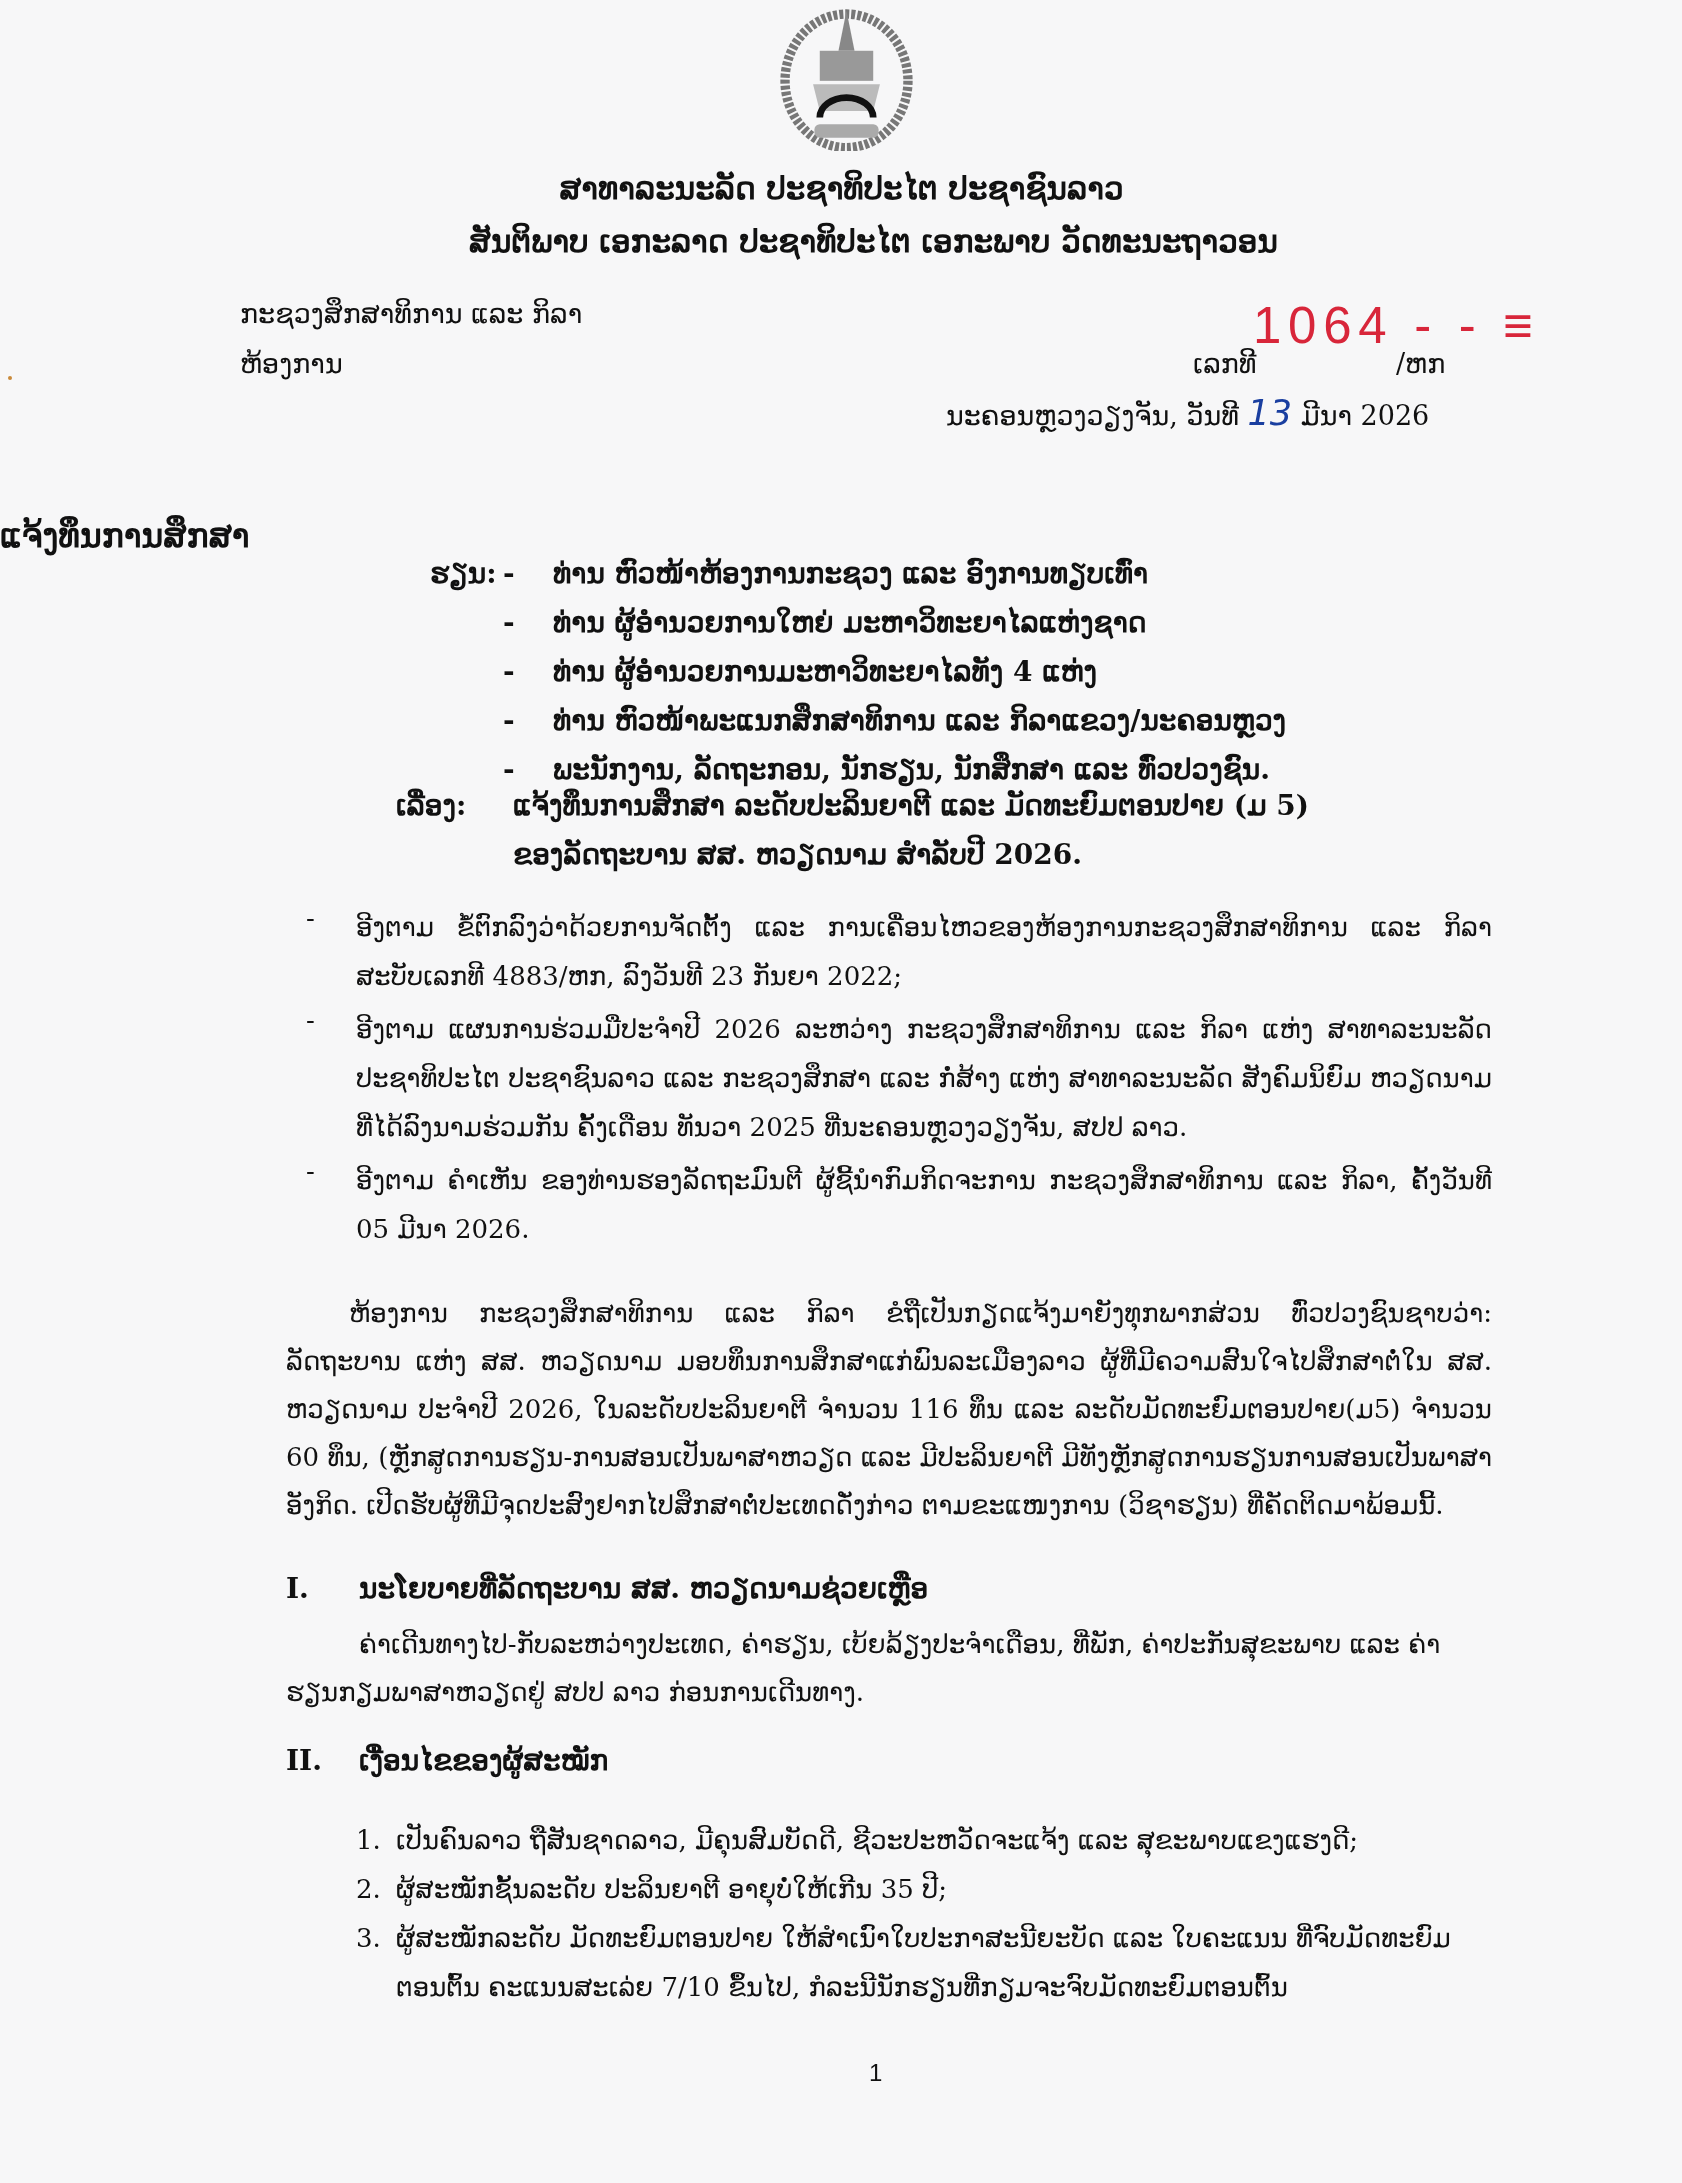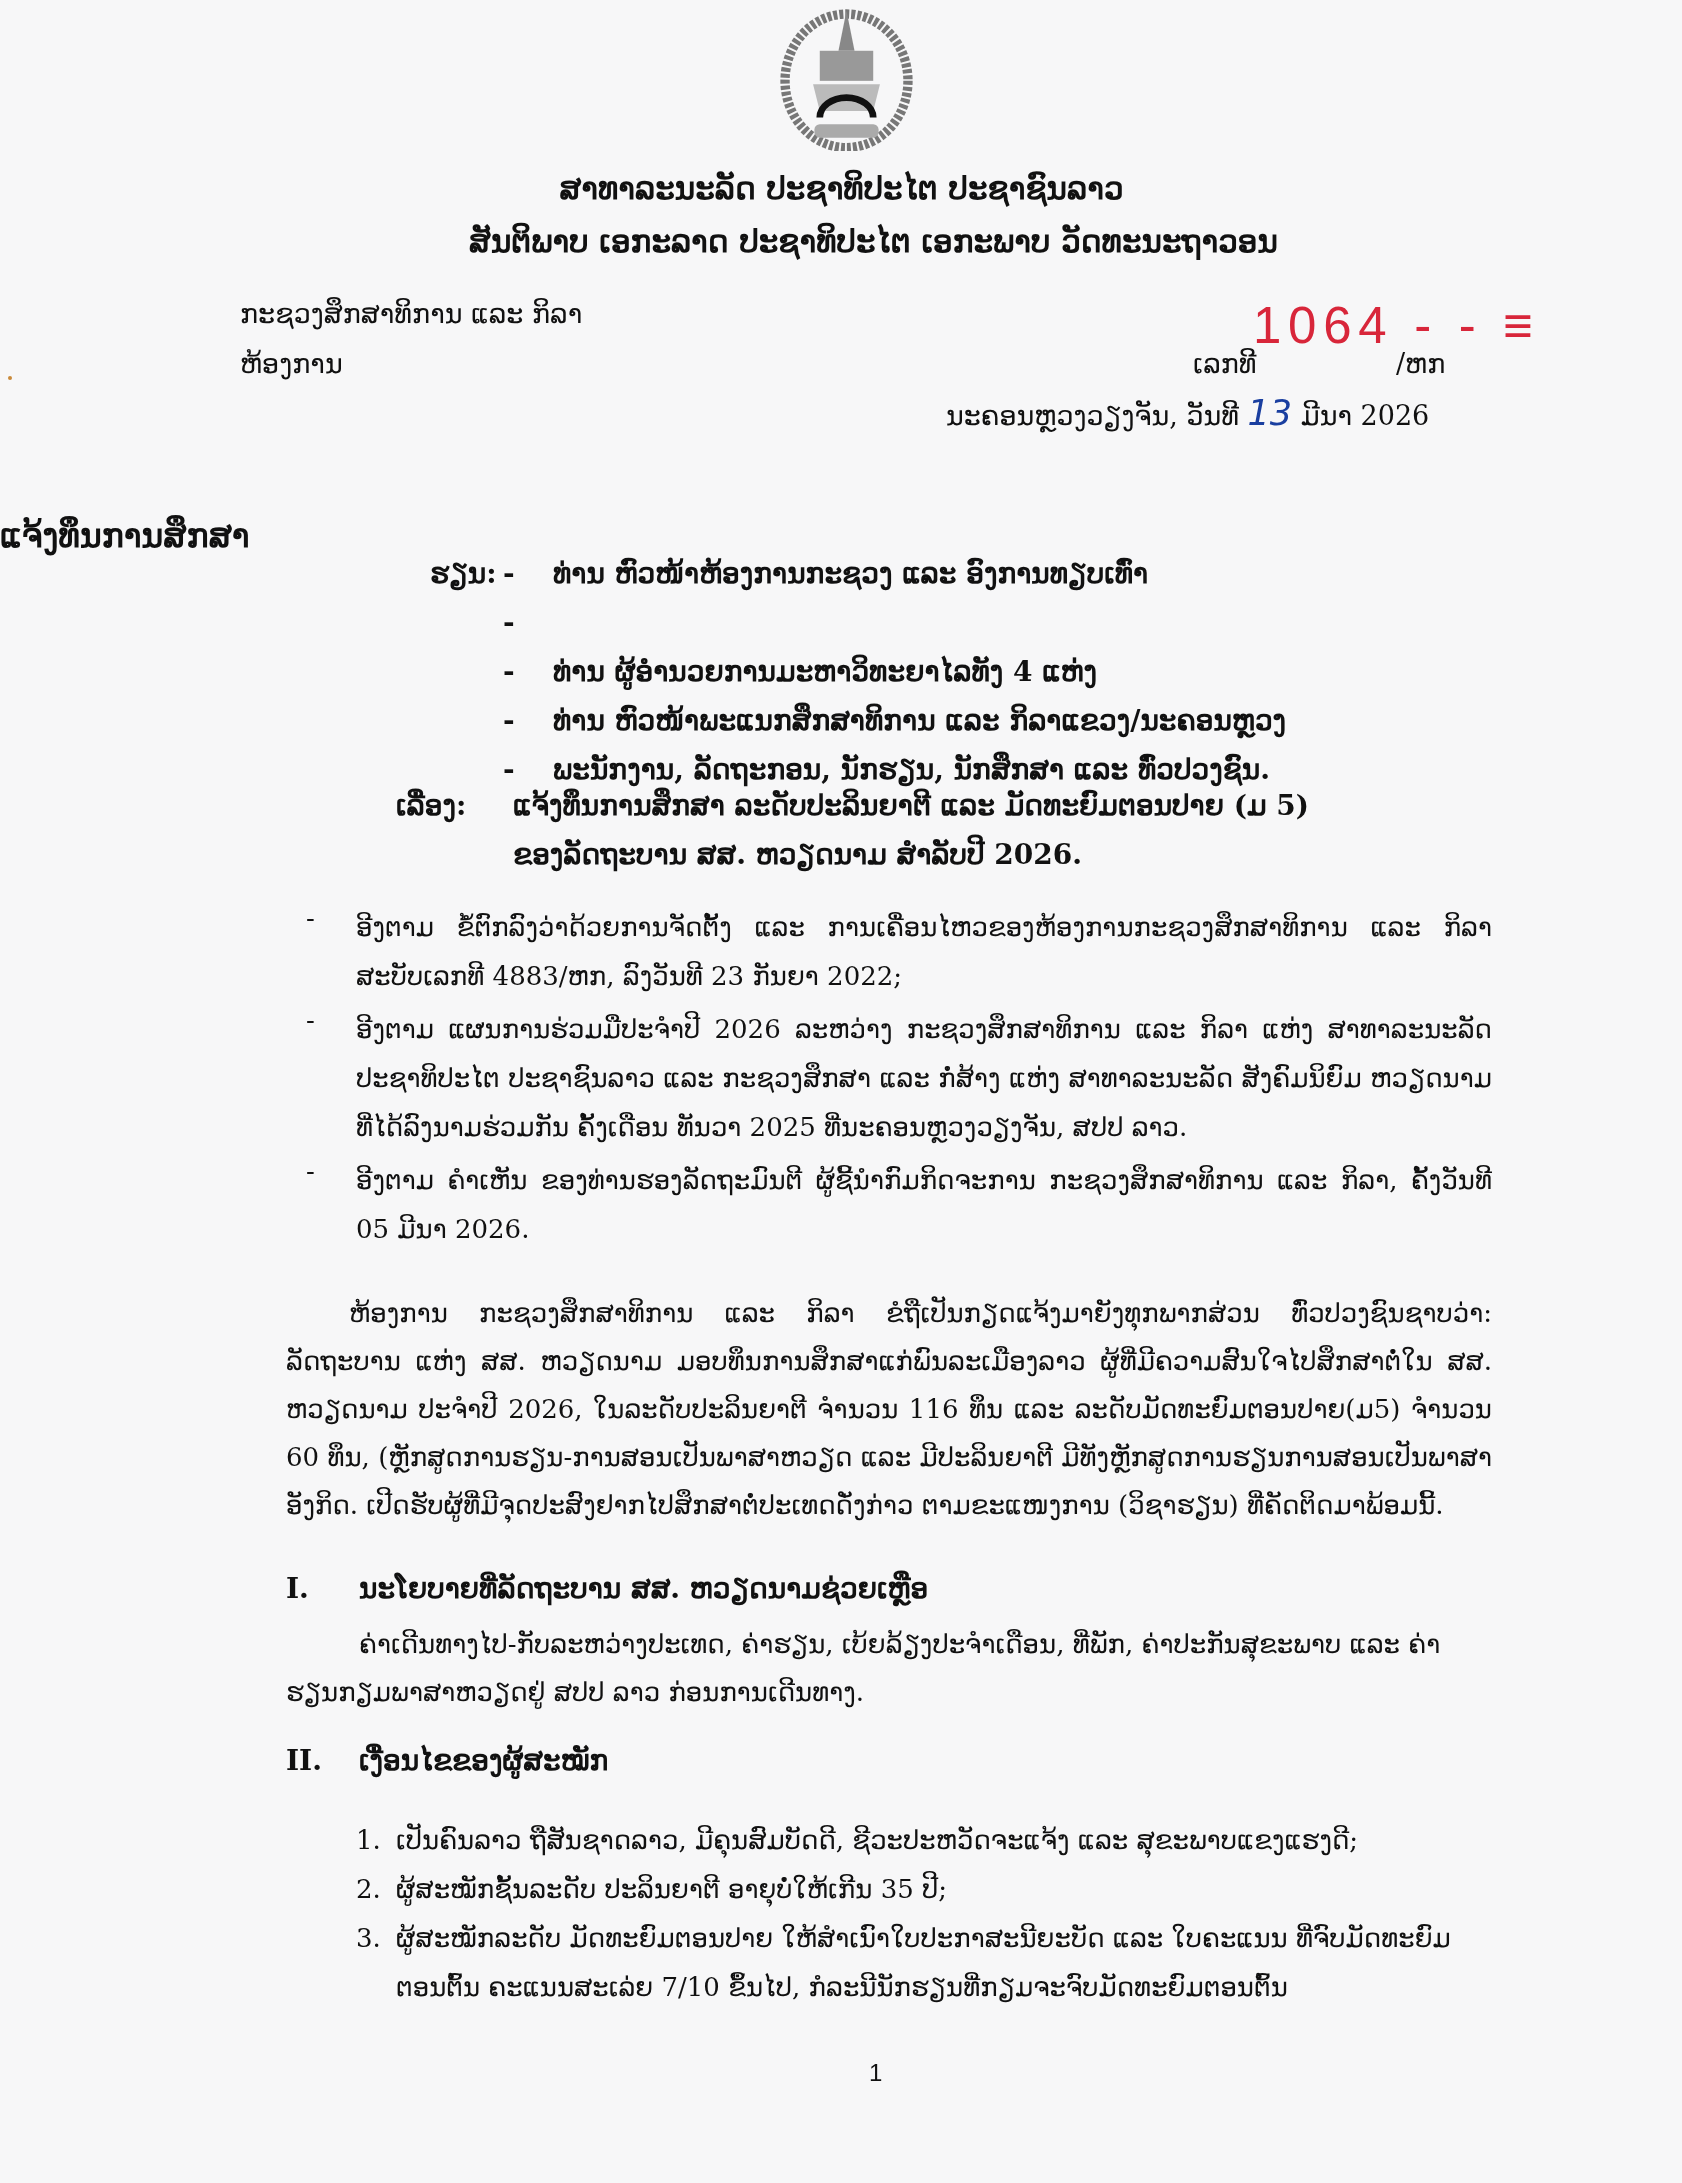--- a/index.html
+++ b/index.html
@@ -84,20 +84,21 @@
   <div class="abs title">ແຈ້ງທຶນການສຶກສາ</div>
 
   <div class="abs to-label">ຮຽນ:</div>
   <div class="abs to-list">
     <div class="to-item">
         <span class="dash">-</span>
         <span>ທ່ານ ຫົວໜ້າຫ້ອງການກະຊວງ ແລະ ອົງການທຽບເທົ່າ</span>
       </div>
     <div class="to-item">
         <span class="dash">-</span>
+        <span>ທ່ານ ຜູ້ອຳນວຍການໃຫຍ່ ມະຫາວິທະຍາໄລແຫ່ງຊາດ</span>
       </div>
     <div class="to-item">
         <span class="dash">-</span>
         <span>ທ່ານ ຜູ້ອຳນວຍການມະຫາວິທະຍາໄລທັງ 4 ແຫ່ງ</span>
       </div>
     <div class="to-item">
         <span class="dash">-</span>
         <span>ທ່ານ ຫົວໜ້າພະແນກສຶກສາທິການ ແລະ ກິລາແຂວງ/ນະຄອນຫຼວງ</span>
       </div>
     <div class="to-item">

